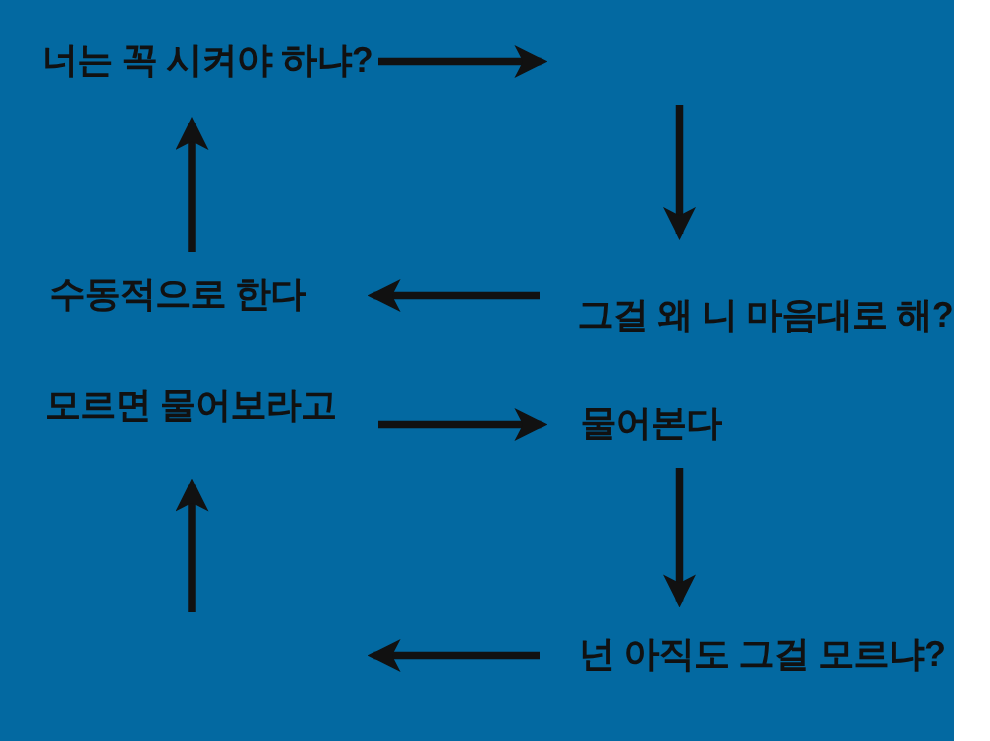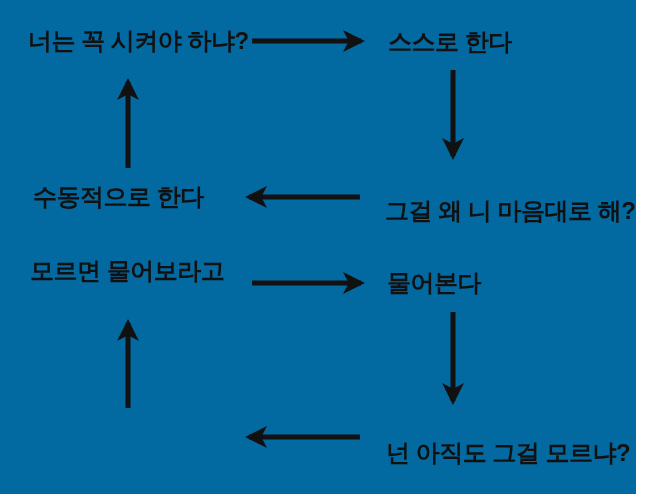--- a/index.html
+++ b/index.html
@@ -37,21 +37,21 @@
     stroke: #111111;
     stroke-width: 5;
   }
   
   #node-demand   { left: 28px;  top: 41px;  }
   #node-self     { left: 388px; top: 42px;  }
   #node-why      { left: 385px; top: 211px; }
   #node-passive  { left: 33px;  top: 197px; }
   #node-ask-told { left: 30px;  top: 271px; }
   #node-asks     { left: 387px; top: 283px; text-align: right; }
-  #node-still    { left: 386px; top: 437px; margin-top: 16px; }
+  #node-still    { left: 386px; top: 437px; }
   #node-no-ask   { left: 33px;  top: 437px; }
 </style>
 </head>
 <body>
 
 <div class="canvas">
 
   <svg class="arrows" width="660" height="494" viewBox="0 0 660 494" xmlns="http://www.w3.org/2000/svg">
     <defs>
       <marker id="ah" viewBox="0 0 10 10" refX="8.2" refY="5" markerWidth="4.4" markerHeight="4.4" orient="auto-start-reverse">
@@ -65,21 +65,20 @@
     <line x1="128" y1="168" x2="128" y2="82" marker-end="url(#ah)"></line>
 
     <line x1="252" y1="283" x2="361" y2="283" marker-end="url(#ah)"></line>
     <line x1="453" y1="312" x2="453" y2="401" marker-end="url(#ah)"></line>
     <line x1="360" y1="437" x2="249" y2="437" marker-end="url(#ah)"></line>
     <line x1="128" y1="408" x2="128" y2="323" marker-end="url(#ah)"></line>
   </svg>
 
   <div class="node" id="node-demand">너는 꼭 시켜야 하냐?</div>
 
-  <div class="node" id="node-self">스스로 한다</div>
 
   <div class="node" id="node-why">그걸 왜 니 마음대로 해?</div>
 
   <div class="node" id="node-passive">수동적으로 한다</div>
 
   <div class="node" id="node-ask-told">모르면 물어보라고</div>
 
   <div class="node" id="node-asks">물어본다</div>
 
   <div class="node" id="node-still">넌 아직도 그걸 모르냐?</div>

